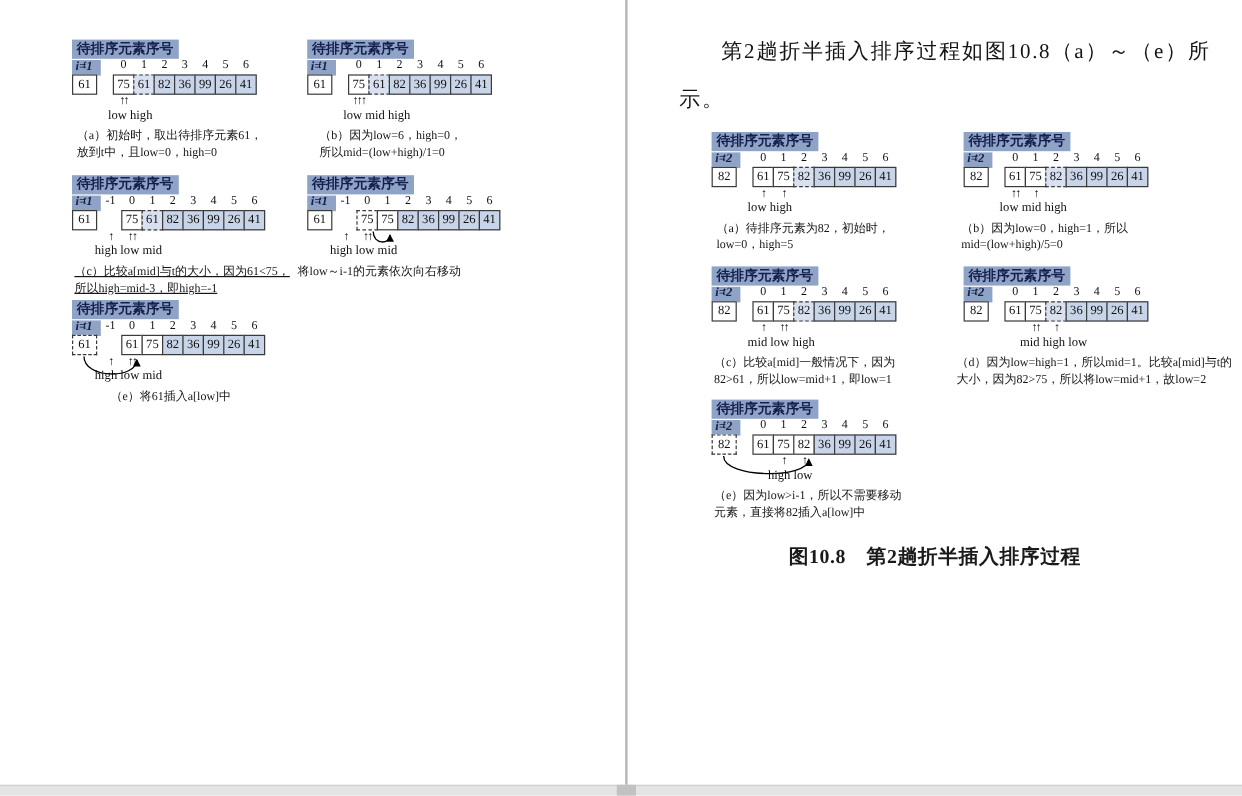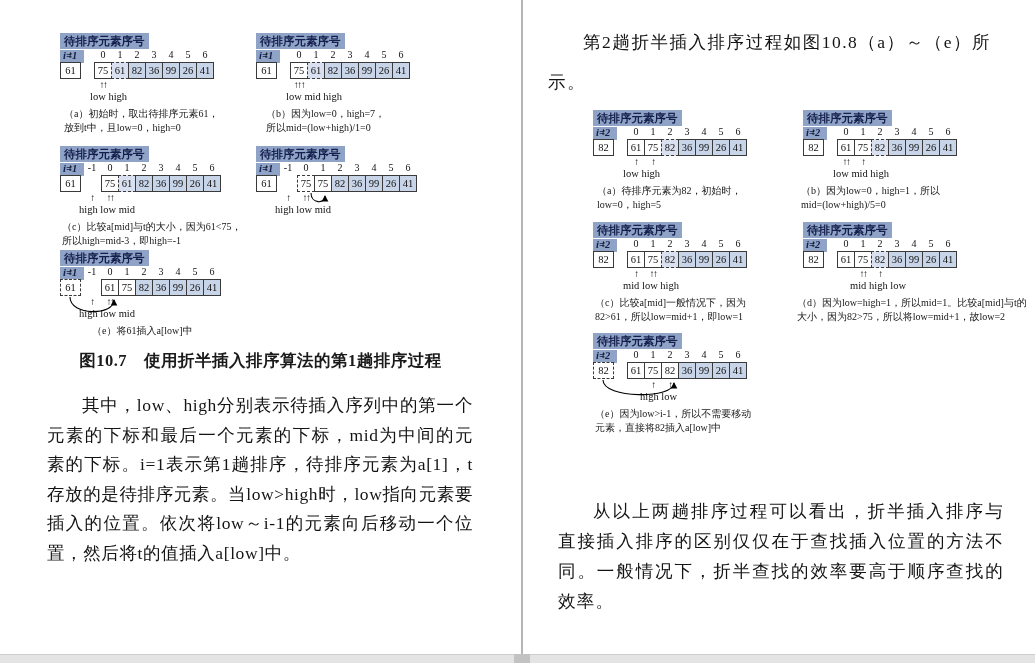--- a/index.html
+++ b/index.html
@@ -20,21 +20,21 @@
     position:absolute;width:100%;text-align:center;
     font-weight:bold;font-size:16.5px;letter-spacing:.5px;white-space:nowrap;
   }
   #left-fig-caption{top:350px;}
   #right-fig-caption{top:453px;}
   .body-par{
     position:absolute;font-size:17.5px;text-align:justify;
     text-indent:2em;color:#141414;
   }
   #left-par{left:47px;top:391px;width:426px;line-height:29.5px;letter-spacing:.6px;}
-  #right-intro{left:25px;top:22px;width:443px;line-height:40px;letter-spacing:1.4px;}
+  #right-intro{left:43px;top:22px;width:443px;line-height:40px;letter-spacing:1.4px;}
   #right-close{left:35px;top:496px;width:446px;line-height:30px;letter-spacing:1.3px;}
 
   
   .diagram{position:absolute;width:180px;font-size:11px;color:#111;}
   .dg-title{
     position:absolute;left:0;top:0;display:inline-block;
     background:var(--label-bg,#8fa3c6);color:#151f4d;
     font-weight:bold;font-size:11.5px;line-height:14px;padding:1px 4px;white-space:nowrap;
   }
   .dg-iter{
@@ -54,27 +54,25 @@
   .dg-arrows{position:absolute;font-size:10px;font-weight:bold;letter-spacing:-1.5px;line-height:12px;color:#000;transform:translateX(-50%);}
   .dg-ptr-label{position:absolute;font-size:10.5px;line-height:12px;white-space:nowrap;color:#111;}
   .dg-caption{position:absolute;font-size:10px;line-height:13.5px;color:#161616;}
   .dg-caption div{white-space:nowrap;}
   .dg-curve{position:absolute;overflow:visible;}
 </style>
 </head>
 <body>
 
 <div class="page" id="left-page">
-  <div class="fig-caption" id="left-fig-caption">图10.7　使用折半插入排序算法的第1趟排序过程</div>
-  <div class="body-par" id="left-par">其中，low、high分别表示待插入序列中的第一个元素的下标和最后一个元素的下标，mid为中间的元素的下标。i=1表示第1趟排序，待排序元素为a[1]，t存放的是待排序元素。当low&gt;high时，low指向元素要插入的位置。依次将low～i-1的元素向后移动一个位置，然后将t的值插入a[low]中。</div>
 </div>
 
 <div class="page" id="right-page">
   <div class="body-par" id="right-intro">第2趟折半插入排序过程如图10.8（a）～（e）所示。</div>
-  <div class="body-par" id="right-close">从以上两趟排序过程可以看出，折半插入排序与直接插入排序的区别仅仅在于查找插入位置的方法不同。一般情况下，折半查找的效率要高于顺序查找的效率。</div>
+  <div class="fig-caption" id="right-fig-caption">图10.8　第2趟折半插入排序过程</div>
 </div>
 
 <div class="divider"></div>
 <div class="bottom-bar"></div>
 <div class="bottom-bar-notch"></div>
 
 <div id="diagram-layer">
     <div class="diagram" style="left: 60px; top: 33px;">
       <div class="dg-title">待排序元素序号</div>
       <div class="dg-iter">i=1</div>
@@ -116,21 +114,21 @@
       <div class="dg-box plain" style="left: 34px; top: 29px; width: 18px;">75</div>
       <div class="dg-box dashed-shade" style="left: 51px; top: 29px; width: 18px;">61</div>
       <div class="dg-box shade" style="left: 68px; top: 29px; width: 18px;">82</div>
       <div class="dg-box shade" style="left: 85px; top: 29px; width: 18px;">36</div>
       <div class="dg-box shade" style="left: 102px; top: 29px; width: 18px;">99</div>
       <div class="dg-box shade" style="left: 119px; top: 29px; width: 18px;">26</div>
       <div class="dg-box shade" style="left: 136px; top: 29px; width: 18px;">41</div>
       <div class="dg-arrows" style="left: 43px; top: 46px;">↑↑↑</div>
       <div class="dg-ptr-label" style="left: 30px; top: 58px;">low mid high</div>
       <div class="dg-caption" style="left: 10px; top: 74px;">
-        <div>（b）因为low=0，high=7，</div>
+        <div>（b）因为low=6，high=0，</div>
         <div>所以mid=(low+high)/1=0</div>
       </div>
     </div>
     <div class="diagram" style="left: 60px; top: 146px;">
       <div class="dg-title">待排序元素序号</div>
       <div class="dg-iter">i=1</div>
       <div class="dg-idx t" style="left: 0px; top: 16px; width: 21px;">t</div>
       <div class="dg-idx" style="left: 23px; top: 16px; width: 18px;">-1</div>
       <div class="dg-idx" style="left: 42px; top: 16px; width: 16px;">0</div>
       <div class="dg-idx" style="left: 59px; top: 16px; width: 16px;">1</div>
@@ -143,21 +141,21 @@
       <div class="dg-box plain" style="left: 41px; top: 29px; width: 18px;">75</div>
       <div class="dg-box dashed-shade" style="left: 58px; top: 29px; width: 18px;">61</div>
       <div class="dg-box shade" style="left: 75px; top: 29px; width: 18px;">82</div>
       <div class="dg-box shade" style="left: 92px; top: 29px; width: 18px;">36</div>
       <div class="dg-box shade" style="left: 109px; top: 29px; width: 18px;">99</div>
       <div class="dg-box shade" style="left: 126px; top: 29px; width: 18px;">26</div>
       <div class="dg-box shade" style="left: 143px; top: 29px; width: 18px;">41</div>
       <div class="dg-arrows" style="left: 32px; top: 46px;">↑</div>
       <div class="dg-arrows" style="left: 50px; top: 46px;">↑↑</div>
       <div class="dg-ptr-label" style="left: 19px; top: 58px;">high low mid</div>
-      <div class="dg-caption" style="left: 2px; top: 74px;">
+      <div class="dg-caption" style="left: 2px; top: 74px; text-decoration: underline;">
         <div>（c）比较a[mid]与t的大小，因为61&lt;75，</div>
         <div>所以high=mid-3，即high=-1</div>
       </div>
     </div>
     <div class="diagram" style="left: 256px; top: 146px;">
       <div class="dg-title">待排序元素序号</div>
       <div class="dg-iter">i=1</div>
       <div class="dg-idx t" style="left: 0px; top: 16px; width: 21px;">t</div>
       <div class="dg-idx" style="left: 23px; top: 16px; width: 18px;">-1</div>
       <div class="dg-idx" style="left: 42px; top: 16px; width: 16px;">0</div>
@@ -180,20 +178,21 @@
       <div class="dg-ptr-label" style="left: 19px; top: 58px;">high low mid</div>
       <svg class="dg-curve" width="185" height="26" style="left: 0px; top: 45px;">
         <defs>
           <marker id="ah-left-d" markerWidth="7" markerHeight="7" refX="5" refY="3" orient="auto">
             <path d="M0,0 L6,3 L0,6 z" fill="#000"></path>
           </marker>
         </defs>
         <path d="M 55 2 C 55 13, 69 13, 69 5" fill="none" stroke="#000" stroke-width="1.1" marker-end="url(#ah-left-d)"></path>
       </svg>
       <div class="dg-caption" style="left: -8px; top: 74px;">
+        <div>将low～i-1的元素依次向右移动</div>
       </div>
     </div>
     <div class="diagram" style="left: 60px; top: 250px;">
       <div class="dg-title">待排序元素序号</div>
       <div class="dg-iter">i=1</div>
       <div class="dg-idx t" style="left: 0px; top: 16px; width: 21px;">t</div>
       <div class="dg-idx" style="left: 23px; top: 16px; width: 18px;">-1</div>
       <div class="dg-idx" style="left: 42px; top: 16px; width: 16px;">0</div>
       <div class="dg-idx" style="left: 59px; top: 16px; width: 16px;">1</div>
       <div class="dg-idx" style="left: 76px; top: 16px; width: 16px;">2</div>

